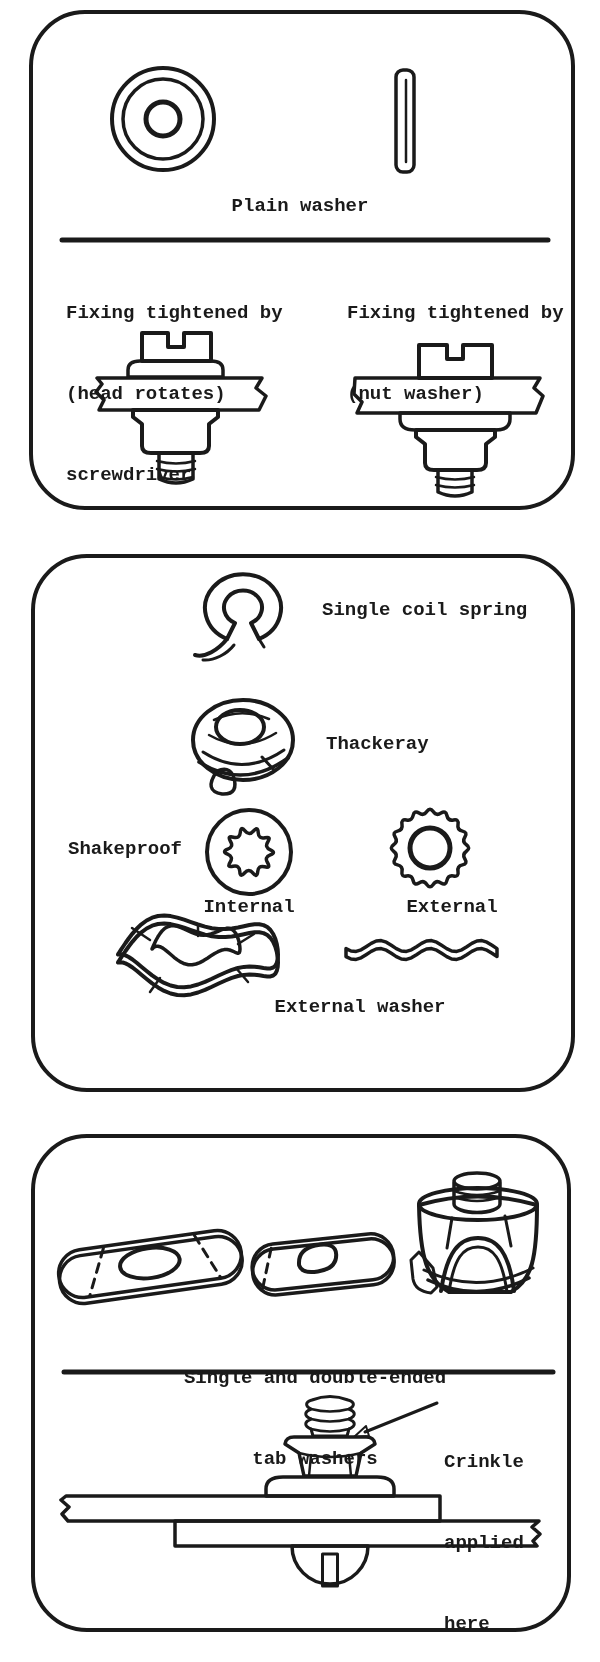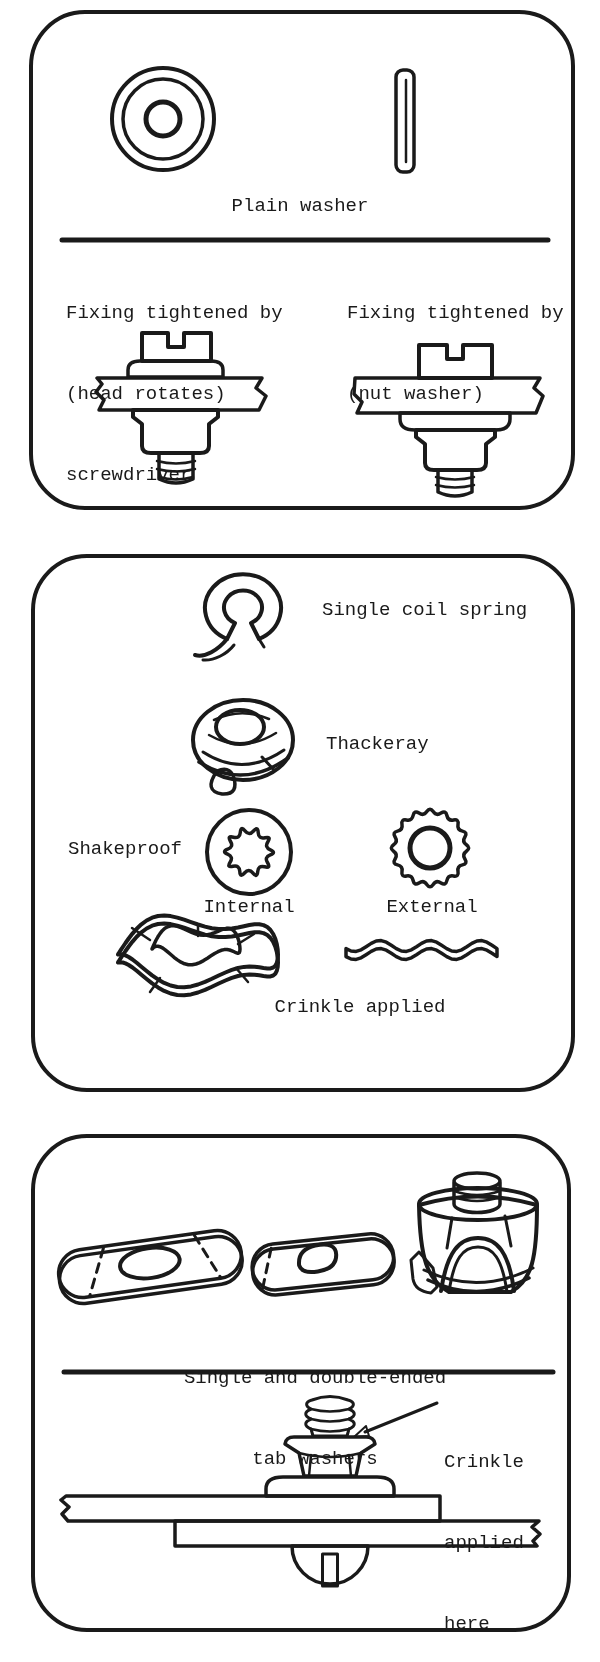--- a/index.html
+++ b/index.html
@@ -7,21 +7,21 @@
   #page{position:relative;width:600px;height:1662px;background:var(--paper);overflow:hidden;
         font-family:"Liberation Mono","DejaVu Sans Mono",monospace;}
   .panel{position:absolute;border:4px solid var(--ink);border-radius:56px;background:transparent;box-sizing:border-box;}
   #panel1{left:29px;top:10px;width:546px;height:500px;}
   #panel2{left:31px;top:554px;width:544px;height:538px;}
   #panel3{left:31px;top:1134px;width:540px;height:498px;}
   svg#art{position:absolute;left:0;top:0;}
   svg#art path, svg#art circle, svg#art ellipse, svg#art rect, svg#art line{
     stroke:var(--ink); fill:none; stroke-linejoin:round; stroke-linecap:round;}
   .fw{fill:var(--paper);}
-  .lbl{position:absolute;font-weight:400;font-size:19px;line-height:27px;color:var(--ink);white-space:pre;}
+  .lbl{position:absolute;font-weight:700;font-size:19px;line-height:27px;color:var(--ink);white-space:pre;}
   .ctr{text-align:center;}
 </style>
 </head>
 <body>
 
 <div id="page">
 
   <div id="panel1" class="panel"></div>
   <div id="panel2" class="panel"></div>
   <div id="panel3" class="panel"></div>
@@ -167,22 +167,22 @@
   </div>
   <div class="lbl" style="left:347px;top:246px;">
     <div>Fixing tightened by</div>
     <div>(nut washer)</div>
   </div>
 
   <div class="lbl" style="left:322px;top:597px;">Single coil spring</div>
   <div class="lbl" style="left:326px;top:731px;">Thackeray</div>
   <div class="lbl" style="left:68px;top:836px;">Shakeproof</div>
   <div class="lbl ctr" style="left:159px;top:894px;width:180px;">Internal</div>
-  <div class="lbl ctr" style="left:342px;top:894px;width:180px;">External</div>
-  <div class="lbl ctr" style="left:250px;top:994px;width:220px;">Crinkle applied</div>
+  <div class="lbl ctr" style="left:362px;top:894px;width:180px;">External</div>
+  <div class="lbl ctr" style="left:250px;top:994px;width:220px;">External washer</div>
 
   <div class="lbl ctr" style="left:135px;top:1311px;width:360px;">
     <div>Single and double-ended</div>
     <div>tab washers</div>
   </div>
 
   <div class="lbl" style="left:444px;top:1395px;">
     <div>Crinkle</div>
     <div>applied</div>
     <div>here</div>

